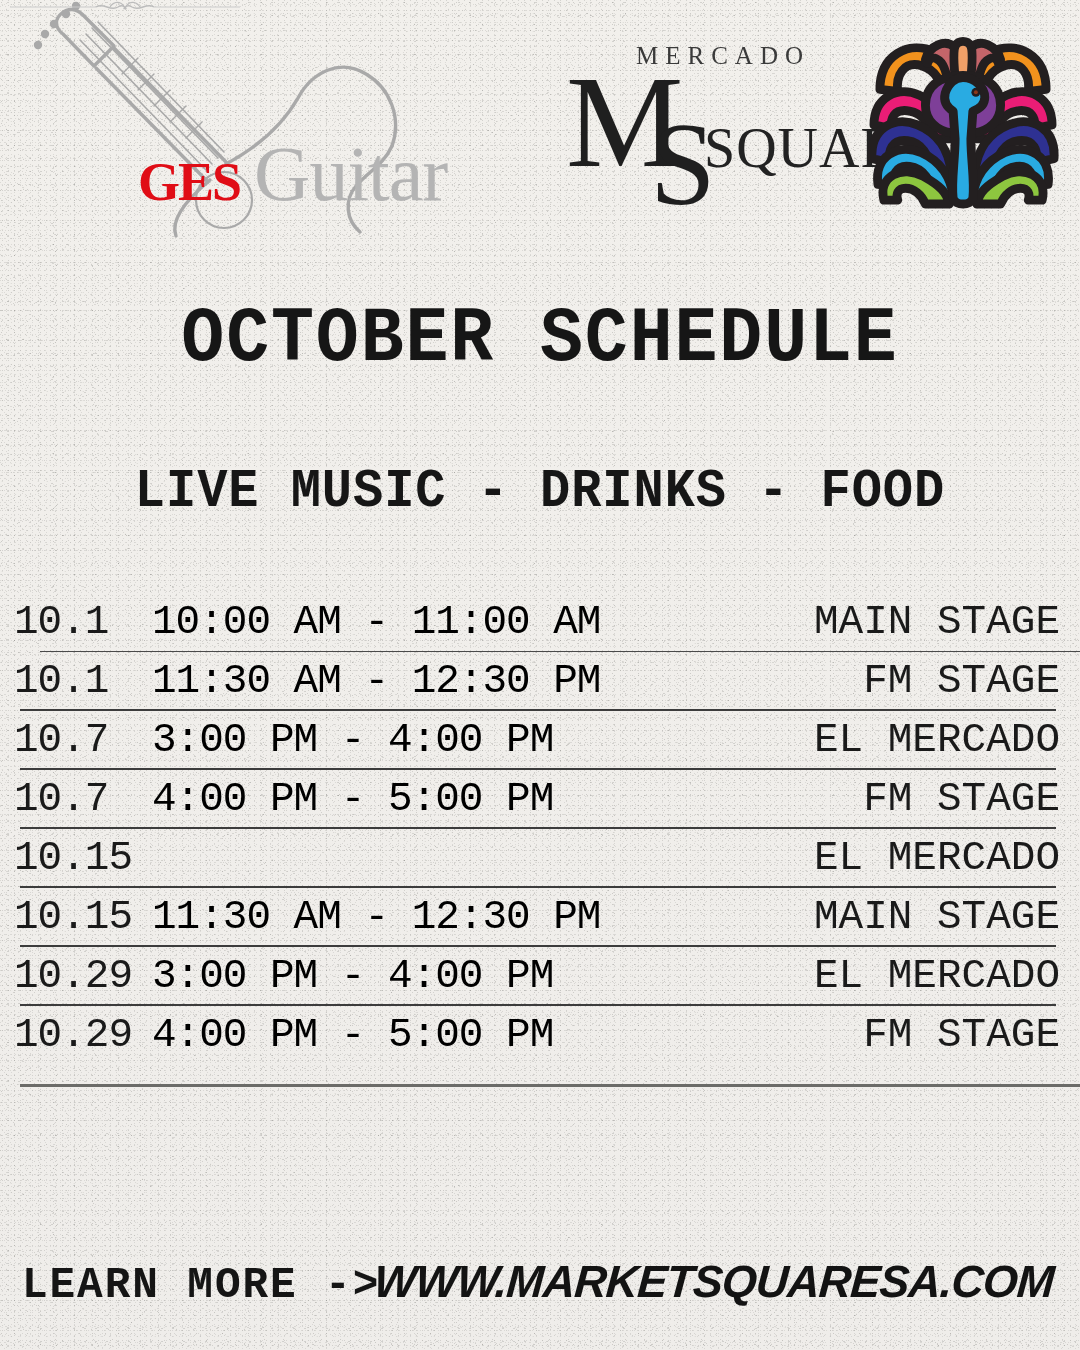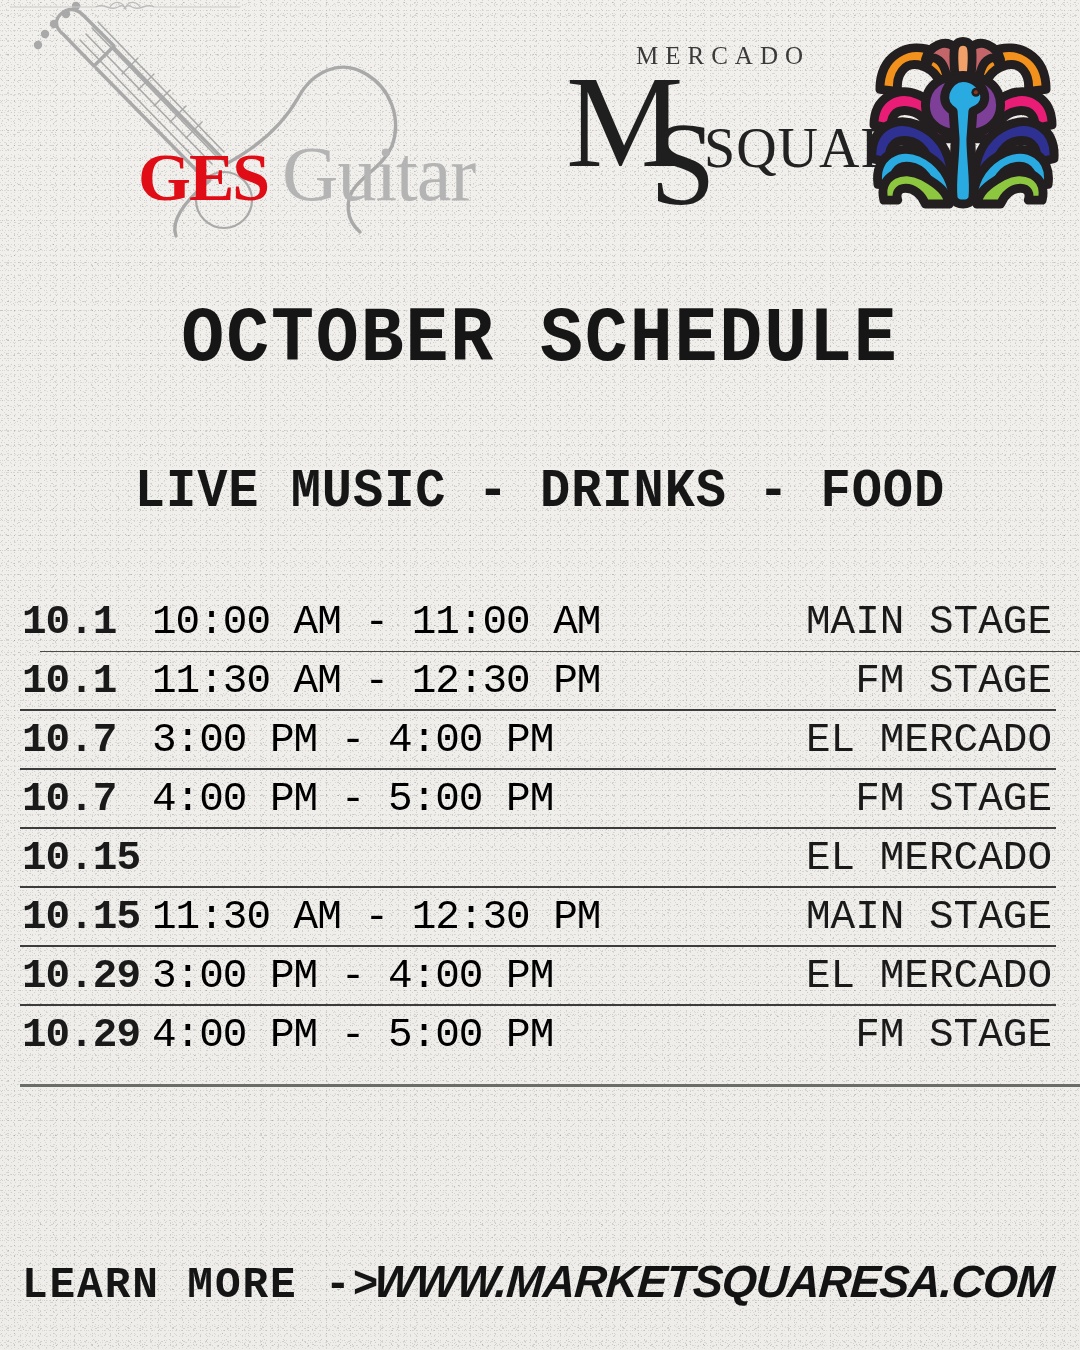--- a/index.html
+++ b/index.html
@@ -40,21 +40,21 @@
 
   
   #ges-logo{left:10px;top:0px;width:470px;height:245px;}
   #ges-logo svg{position:absolute;left:0;top:0;}
   .ges-word{
     position:absolute;left:128px;top:135px;
     font-family:"Liberation Serif",serif;
     white-space:nowrap;line-height:1;
   }
   .ges-red{
-    font-size:68px;font-weight:700;color:#e00d16;letter-spacing:-2px;
+    font-size:54px;font-weight:700;color:#e00d16;letter-spacing:-2px;
     font-family:"Liberation Serif",serif;
   }
   .ges-gray{
     font-size:78px;color:#b4b4b4;font-style:normal;letter-spacing:-1px;
     font-family:"Liberation Serif",serif;
     margin-left:14px;
   }
   #ges-flourish{
     position:absolute;left:170px;top:222px;width:230px;height:16px;
   }
@@ -104,33 +104,33 @@
     transform:scaleX(.95);
   }
 
   
   #schedule{left:0;top:592px;width:1080px;}
   .sched-row{
     position:relative;height:59px;
     display:flex;align-items:center;
   }
   .cell-date{
-    width:152px;padding-left:22px;box-sizing:border-box;
-    font-size:41px;color:#1a1a1a;font-weight:700;
+    width:152px;padding-left:14px;box-sizing:border-box;
+    font-size:41px;color:#1a1a1a;font-weight:400;
     font-family:"Liberation Mono",monospace;letter-spacing:-1px;
     white-space:nowrap;
   }
   .cell-time{
     flex:0 0 520px;
     font-size:41px;color:#000000;font-weight:400;
     font-family:"Liberation Mono",monospace;letter-spacing:-1px;
     white-space:nowrap;
   }
   .cell-venue{
-    flex:1 1 auto;text-align:right;padding-right:28px;
+    flex:1 1 auto;text-align:right;padding-right:20px;
     font-size:41px;color:#1a1a1a;font-weight:400;
     font-family:"Liberation Mono",monospace;letter-spacing:0px;
     white-space:nowrap;
   }
   .divider{
     position:absolute;height:0;border-top:2px solid #3c3c3c;
     left:20px;right:24px;
   }
   .divider.indent{left:40px;right:0px;border-top:1.5px solid #4a4a4a;}
   .divider.bottom{left:20px;right:24px;border-top:3px solid #6b6b68;}

